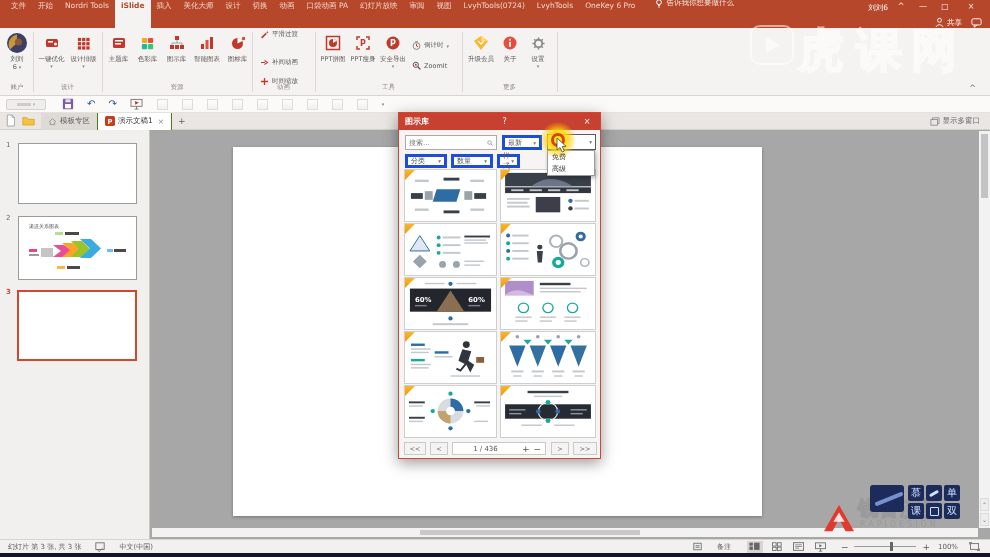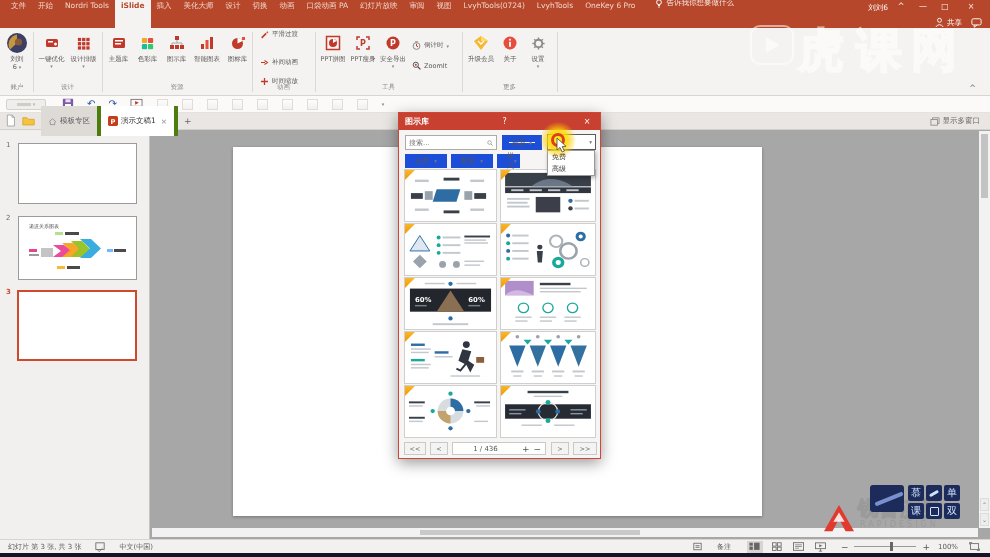--- a/index.html
+++ b/index.html
@@ -26,21 +26,21 @@
   .rbtn{top:6px;display:flex;flex-direction:column;align-items:center;font-size:6.5px;color:#5c5a58;text-align:center;line-height:1.25;cursor:default}
   .rbtn .ric{height:18px;display:flex;align-items:center;justify-content:center;margin-bottom:3px}
   .rsm{display:flex;align-items:center;gap:3px;font-size:6.5px;color:#5c5a58}
   .tinycaret{font-size:5px;color:#8d8884}
 
   
   #qat{left:0;top:96px;width:990px;height:17px;background:#fbfaf8;border-bottom:1px solid #e5e2de;z-index:2;display:flex;align-items:center}
   .gicon{width:11px;height:11px;border:1px solid #c9c5c1;background:linear-gradient(#fff,#eceae7);margin-left:14px;opacity:.55}
   
   #tabbar{left:0;top:113px;width:990px;height:17px;background:#e9e6e3;border-bottom:1px solid #d3cfcb;z-index:2;display:flex;align-items:center;font-size:7.5px;color:#5a5a5a}
-  .ftab{height:30px;display:flex;align-items:center;gap:3px;padding:0 7px;background:#dedbd7;border-right:4px solid #4d7c0f}
+  .ftab{height:17px;display:flex;align-items:center;gap:3px;padding:0 7px;background:#dedbd7;border-right:1px solid #4d7c0f}
   .ftab.active{background:#fff;color:#333}
   #multiwin{position:absolute;right:10px;display:flex;align-items:center;gap:3px;color:#6b6b6b}
 
   
   #panel{left:0;top:130px;width:150px;height:409px;background:#f1f0ee;border-right:1px solid #c6c3c0;z-index:1}
   .thumb{position:absolute;left:18px;width:119px;background:#fff;border:1px solid #9b9b9b}
   .thumb.sel{border:2px solid #d0492f}
   .snum{position:absolute;left:6px;font-size:7px;color:#6d6d6d}
   .snum.sel{color:#d0492f;font-weight:bold}
 
@@ -51,21 +51,21 @@
   #vscroll{left:979px;top:131px;width:11px;height:397px;background:#f2f2f2}
   #vthumb{left:981px;top:134px;width:7px;height:64px;background:#c3c3c3}
   .vnav{left:980px;width:9px;height:13px;background:#ededed;border:1px solid #dcdcdc;font-size:6px;color:#777;text-align:center;line-height:12px}
   #hscroll{left:152px;top:528px;width:826px;height:9px;background:#f2f2f2}
   #hthumb{left:420px;top:530px;width:220px;height:5px;background:#c9c9c9}
 
   
   #dialog{left:398px;top:112px;width:203px;height:347px;background:#f6f5f4;border:1px solid #cf4636;box-shadow:0 4px 14px rgba(0,0,0,.4);z-index:20}
   #dlg-title{left:0;top:0;width:100%;height:17px;background:#c84130;color:#fff;display:flex;align-items:center;font-size:8px;font-weight:bold;padding:0 6px}
   #dlg-title .dctl{margin-left:auto;font-weight:normal;font-size:8px;width:14px;text-align:center}
-  .combo{position:absolute;background:#fff;border:7px solid #1d4ed8;font-size:7px;color:#555;display:flex;align-items:center;justify-content:space-between;padding:0 3px}
+  .combo{position:absolute;background:#fff;border:3px solid #1d4ed8;font-size:7px;color:#555;display:flex;align-items:center;justify-content:space-between;padding:0 3px}
   .combo .caret{font-size:5.5px;color:#777}
   #dlg-search{left:6px;top:22px;width:92px;height:15px;background:#fff;border:1px solid #ababab;display:flex;align-items:center;padding:0 3px}
   #dlg-search input{border:none;outline:none;width:78px;font-size:7px;color:#555;background:transparent;font-family:inherit}
   #vip-combo{border:1px solid #5a5a5a}
   #dlg-popup{left:148px;top:37px;width:48px;background:#fff;border:1px solid #9a9a9a;box-shadow:1px 2px 4px rgba(0,0,0,.3);z-index:40}
   .popitem{height:12px;display:flex;align-items:center;padding:0 4px;font-size:7px;color:#333}
   .cell{position:absolute;width:93px;height:53px;background:#fff;border:1px solid #cfcfcf;overflow:hidden}
   .badge{position:absolute;left:-7px;top:-7px;width:14px;height:14px;background:linear-gradient(135deg,#ffd257,#f29a00);transform:rotate(45deg)}
   .cell svg{position:absolute;left:0;top:0;width:100%;height:100%}
   .pgbtn{position:absolute;top:329px;height:13px;background:#f3f3f3;border:1px solid #c9c9c9;font-size:6.5px;color:#666;display:flex;align-items:center;justify-content:center}

